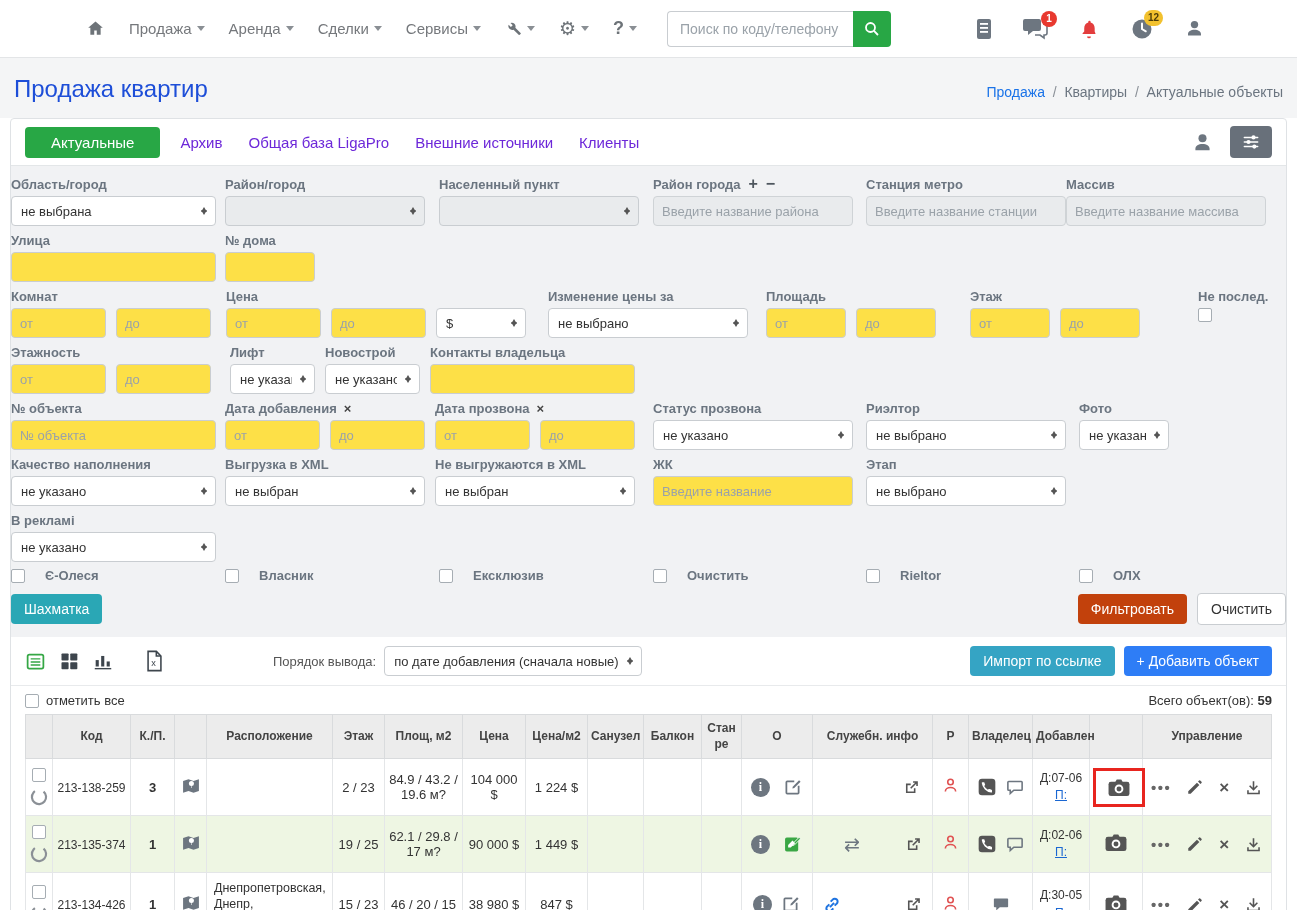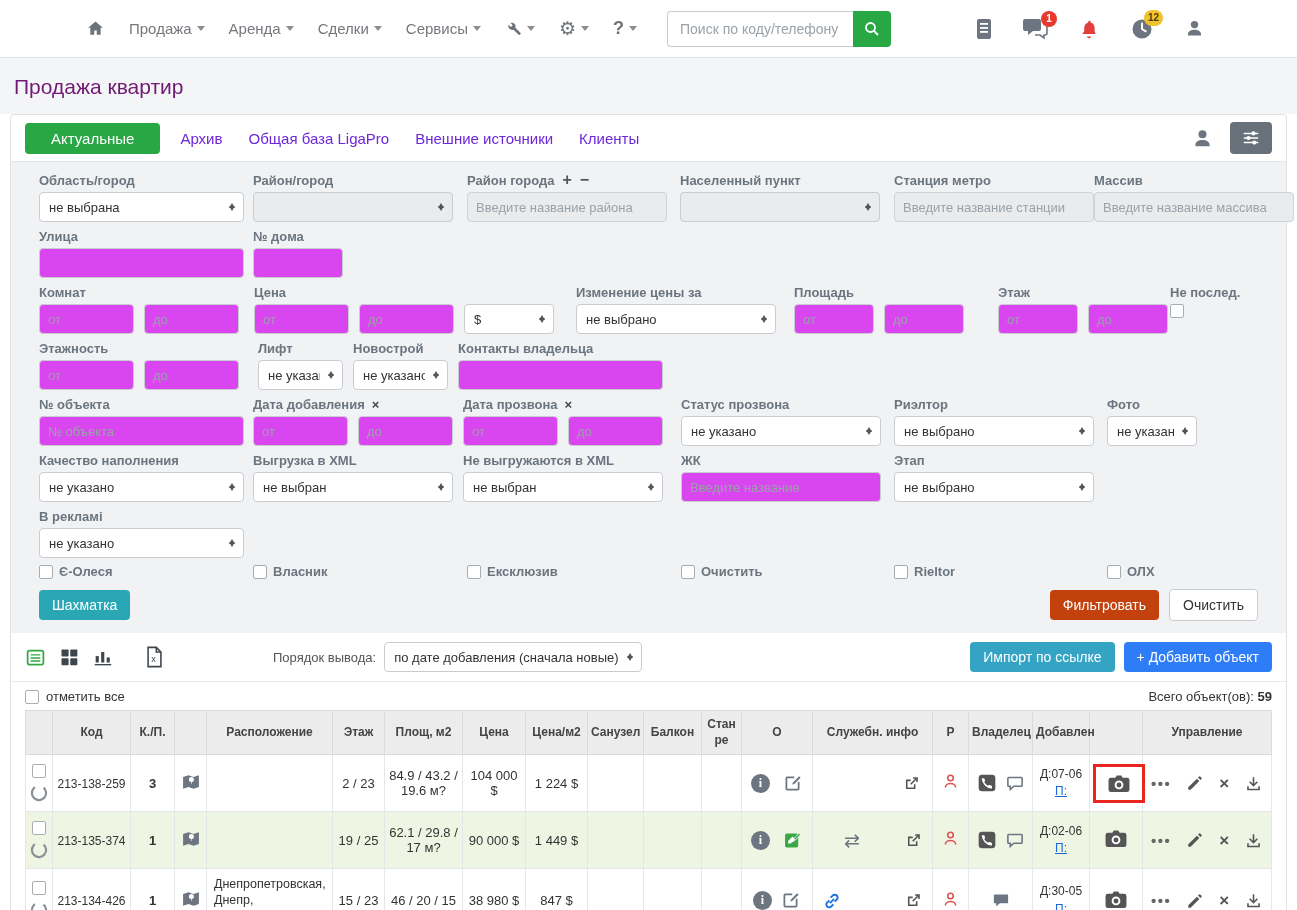--- a/index.html
+++ b/index.html
@@ -16,53 +16,53 @@
   .searchbox input { width:186px; height:36px; border:1px solid #c9cdd1; border-right:none; border-radius:4px 0 0 4px; padding:0 12px; font-size:14px; color:#ec4899; outline:none; }
   .searchbox input::placeholder { color:#9aa2a9; }
   .search-btn { width:38px; height:36px; background:#28a745; border:none; border-radius:0 4px 4px 0; display:flex; align-items:center; justify-content:center; cursor:pointer; }
   .top-right { margin-left:auto; display:flex; align-items:center; }
   .tr-ico { position:relative; margin-left:30px; color:#6d7680; display:flex; cursor:pointer; }
   .badge { position:absolute; top:-7px; right:-9px; background:#e8392f; color:#fff; border-radius:9px; min-width:16px; height:16px; font-size:10px; font-weight:700; display:flex; align-items:center; justify-content:center; padding:0 4px; }
   .badge.yellow { background:#f2c12e; color:#4d3c08; }
 
   
   .band { background:#f4f5f6; padding:17px 14px 15px; display:flex; align-items:baseline; justify-content:space-between; }
-  .page-title { font-size:21px; color:#701a75; font-weight:400; }
+  .page-title { font-size:24px; color:#1d4ed8; font-weight:400; }
   .breadcrumb { font-size:14px; color:#6b7580; }
   .crumb { color:#6b7580; }
   .crumb.link { color:#1a73e8; cursor:pointer; }
   .crumb + .crumb::before { content:"  /  "; color:#8a9097; white-space:pre; }
 
   
   .card { margin:0 10px; border:1px solid #dfe2e5; border-top-left-radius:4px; border-top-right-radius:4px; background:#fff; }
   .tabs-row { display:flex; align-items:center; padding:7px 14px; height:46px; }
   .tab { font-size:15px; color:#6d28d9; margin-right:26px; cursor:pointer; white-space:nowrap; }
   .tab.active { background:#28a745; color:#fff; padding:7px 26px; border-radius:4px; margin-right:20px; }
   .tabs-right { margin-left:auto; display:flex; align-items:center; }
   .sliders-btn { width:42px; height:32px; background:#68707a; border:none; border-radius:4px; margin-left:16px; display:flex; align-items:center; justify-content:center; cursor:pointer; }
 
   
-  .filter-panel { background:#f1f2f4; border-top:1px solid #e3e6e8; padding:10px 28px 10px; }
+  .filter-panel { background:#f1f2f4; border-top:1px solid #e3e6e8; padding:10px 0 10px; }
   .frow { display:flex; align-items:flex-start; margin-bottom:6px; }
   .ff { display:flex; flex-direction:column; flex:none; }
   .flabel { font-size:13px; font-weight:700; color:#6b7580; margin-bottom:4px; height:16px; display:flex; align-items:center; white-space:nowrap; }
   .pair { display:flex; gap:10px; }
-  .inp { height:30px; border:1px solid #c9cdd1; border-radius:4px; padding:0 8px; font-size:13px; color:#333; background:#d946ef; width:100%; outline:none; }
+  .inp { height:30px; border:1px solid #c9cdd1; border-radius:4px; padding:0 8px; font-size:13px; color:#333; background:#fde047; width:100%; outline:none; }
   .inp::placeholder { color:#9aa2a9; }
   .inp.disabled { background:#e9ebed; border-color:#cfd3d6; }
   .sel { position:relative; background:#fff; border:1px solid #c9cdd1; border-radius:4px; height:30px; display:flex; align-items:center; padding:0 22px 0 9px; font-size:13px; color:#333; cursor:pointer; overflow:hidden; white-space:nowrap; }
   .sel::before { content:""; position:absolute; right:8px; top:7px; border:3.5px solid transparent; border-bottom:5px solid #555; }
   .sel::after { content:""; position:absolute; right:8px; bottom:7px; border:3.5px solid transparent; border-top:5px solid #555; }
   .sel.disabled { background:#e9ebed; }
   .sel .selval { overflow:hidden; white-space:nowrap; }
   .w205{width:205px}.w200{width:200px}.w95{width:95px}.w90{width:90px}.w85{width:85px}.w80{width:80px}
   .mr9{margin-right:9px}.mr10{margin-right:10px}.mr13{margin-right:13px}.mr14{margin-right:14px}
   .mr15{margin-right:15px}.mr18{margin-right:18px}.mr19{margin-right:19px}.mr22{margin-right:22px}.mr34{margin-right:34px}
   .cb { width:14px; height:14px; border:1px solid #a6adb3; border-radius:2px; background:#fff; display:inline-block; flex:none; cursor:pointer; }
-  .cb-inline { display:flex; align-items:center; gap:6px; }
+  .cb-inline { display:flex; align-items:center; gap:20px; }
   .cbl { font-size:13px; font-weight:700; color:#6b7580; }
   .clear-x { font-weight:700; color:#444; margin-left:7px; font-size:13px; cursor:pointer; }
   .plusminus { font-weight:700; color:#4e565e; font-size:16px; margin-left:8px; cursor:pointer; line-height:1; }
   .cbx-wrap204 { width:204px; margin-right:10px; }
   .cbx-wrap203 { width:203px; margin-right:10px; }
   .btnrow { display:flex; align-items:center; margin-top:10px; margin-bottom:2px; }
   .btn { border:none; border-radius:4px; font-size:14px; padding:7px 13px; cursor:pointer; }
   .btn-chess { background:#2aa7b5; color:#fff; }
   .btn-filter { background:#c2410c; color:#fff; margin-left:auto; }
   .btn-clear { background:#fff; color:#333; border:1px solid #c9cdd1; margin-left:10px; }
@@ -210,20 +210,23 @@
               <circle cx="12" cy="7.5" r="4.2"></circle>
               <path d="M12 13.5c-4.2 0-7.4 2.1-7.4 4.8V20h14.8v-1.7c0-2.7-3.2-4.8-7.4-4.8z"></path>
             </svg>
         </span>
       </div>
     </div>
   </div>
 
   <div class="band">
     <div class="page-title">Продажа квартир</div>
+    <div class="breadcrumb">
+      <span class="crumb link">Продажа</span><span class="crumb">Квартиры</span><span class="crumb">Актуальные объекты</span>
+    </div>
   </div>
 
   <div class="card">
 
     <div class="tabs-row">
       <div class="tab active">Актуальные</div>
       <div class="tab">Архив</div>
       <div class="tab">Общая база LigaPro</div>
       <div class="tab">Внешние источники</div>
       <div class="tab">Клиенты</div>
@@ -257,33 +260,33 @@
           <div class="sel">
               <span class="selval">не выбрана</span>
             </div>
         </div>
         <div class="ff w200 mr14">
           <div class="flabel">Район/город</div>
           <div class="sel disabled">
               <span class="selval"></span>
             </div>
         </div>
+        <div class="ff w200 mr14">
+          <div class="flabel">Населенный пункт</div>
+          <div class="sel disabled">
+              <span class="selval"></span>
+            </div>
+        </div>
         <div class="ff w200 mr13">
           <div class="flabel">
             <span>Район города</span>
             <span class="plusminus">+</span>
             <span class="plusminus">−</span>
           </div>
           <input class="inp disabled" placeholder="Введите название района" style="">
-        </div>
-        <div class="ff w200 mr14">
-          <div class="flabel">Населенный пункт</div>
-          <div class="sel disabled">
-              <span class="selval"></span>
-            </div>
         </div>
         <div class="ff w200">
           <div class="flabel">Станция метро</div>
           <input class="inp disabled" placeholder="Введите название станции" style="">
         </div>
         <div class="ff w200 mr13">
           <div class="flabel">Массив</div>
           <input class="inp disabled" placeholder="Введите название массива" style="">
         </div>
       </div>

